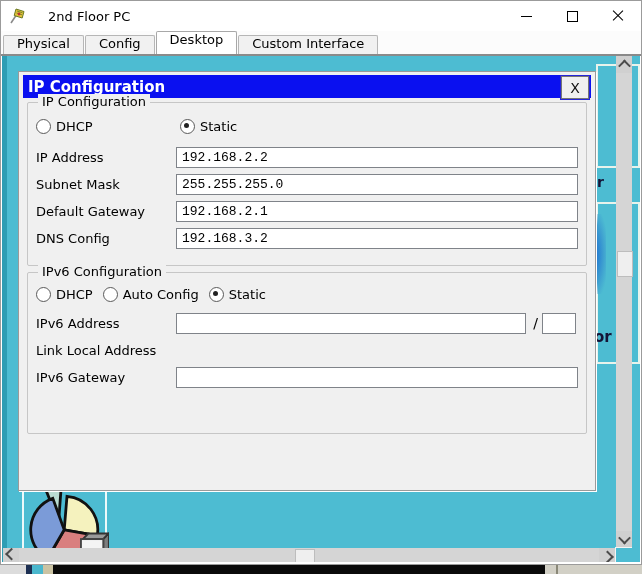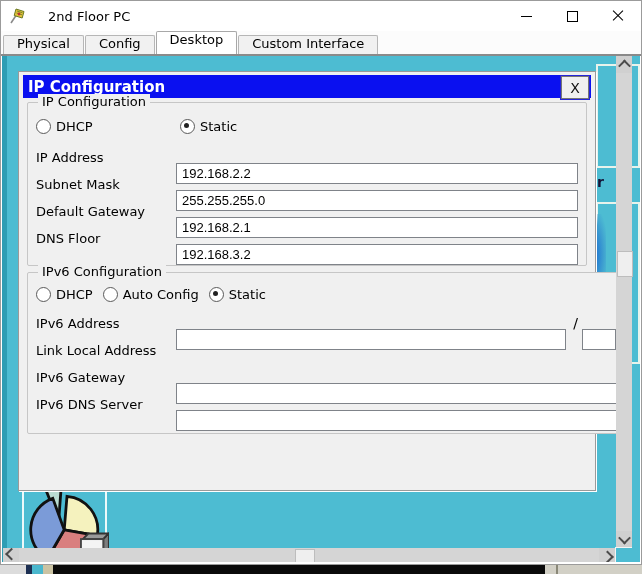--- a/index.html
+++ b/index.html
@@ -36,29 +36,29 @@
   .pie-icon{position:absolute;}
   
   .dialog{position:absolute;left:16px;top:15px;width:576px;height:418px;background:#f0f0f0;border:1px solid #9a9a9a;box-shadow:1px 1px 0 #ffffff;}
   .dlg-header{position:absolute;left:4px;right:4px;top:3px;height:23px;background:#0a10f0;display:flex;align-items:center;}
   .dlg-title{color:#ffffff;font-weight:bold;font-size:15px;padding-left:5px;}
   .dlg-close{position:absolute;right:2px;top:1px;width:26px;height:21px;background:#f0f0f0;border:1px solid #767676;
              outline:1px solid #2525d8;display:flex;align-items:center;justify-content:center;font-size:14px;color:#111;}
   .groupbox{position:absolute;left:8px;width:558px;border:1px solid #c6c6c6;border-radius:2px;background:#f0f0f0;}
   .legend{position:absolute;top:-9px;left:10px;background:#f0f0f0;padding:0 4px;font-size:13px;}
   .g1{top:30px;height:162px;}
-  .g2{top:200px;height:160px;padding-left:40px;}
+  .g2{top:200px;height:160px;}
   .radio-row{position:absolute;left:8px;right:8px;display:flex;align-items:center;}
   .radio{display:inline-flex;align-items:center;margin-right:4px;}
   .radio .circ{width:13px;height:13px;border:1px solid #5a5a5a;border-radius:50%;background:#ffffff;margin-right:5px;position:relative;flex:none;}
   .radio.selected .circ::after{content:"";position:absolute;left:3px;top:3px;width:5px;height:5px;border-radius:50%;background:#222;}
   .frow{position:absolute;left:8px;right:8px;height:36px;}
   .frow .flabel{position:absolute;left:0;top:3px;font-size:13px;}
-  .frow input{position:absolute;left:140px;right:0;top:16px;height:19px;border:1px solid #7f8389;background:#ffffff;
-              font-family:Liberation Sans, sans-serif;font-size:13px;padding:0 0 0 5px;margin:0;}
+  .frow input{position:absolute;left:140px;right:0;top:0;height:19px;border:1px solid #7f8389;background:#ffffff;
+              font-family:Liberation Mono, monospace;font-size:13px;padding:0 0 0 5px;margin:0;}
   .frow .slash{position:absolute;right:40px;top:2px;font-size:14px;}
   .frow input.main6{right:52px;}
   .frow input.prefix{left:auto;right:2px;width:27px;}
   
   .vscroll{position:absolute;top:0;right:8px;bottom:14px;width:16px;background:#d5d5d5;z-index:6;}
   .vs-btn{position:absolute;left:0;width:16px;height:17px;background:#d0d0d0;display:flex;align-items:center;justify-content:center;}
   .vs-up{top:0;} .vs-down{bottom:0;}
   .vs-thumb{position:absolute;left:1px;width:14px;top:195px;height:24px;background:#efefef;border:1px solid #bdbdbd;}
   .hscroll{position:absolute;left:1px;right:25px;bottom:0;height:14px;background:#d5d5d5;z-index:6;}
   .hs-btn{position:absolute;top:0;width:16px;height:14px;background:#d0d0d0;display:flex;align-items:center;justify-content:center;}
@@ -167,21 +167,21 @@
         </div>
         <div class="frow" style="top:71px;">
           <span class="flabel">Subnet Mask</span>
           <input value="255.255.255.0" style="">
         </div>
         <div class="frow" style="top:98px;">
           <span class="flabel">Default Gateway</span>
           <input value="192.168.2.1" style="">
         </div>
         <div class="frow" style="top:125px;">
-          <span class="flabel">DNS Floor</span>
+          <span class="flabel">DNS Config</span>
           <input value="192.168.3.2" style="">
         </div>
       </div>
 
       <div class="groupbox g2">
         <span class="legend">IPv6 Configuration</span>
         <div class="radio-row" style="top:14px;">
           <span class="radio" style="margin-right:10px;">
             <span class="circ"></span>
             <span>DHCP</span>
@@ -199,24 +199,20 @@
           <span class="flabel">IPv6 Address</span>
           <input class="main6" value="" style="">
           <span class="slash">/</span>
           <input class="prefix" value="" style="">
         </div>
         <div class="frow" style="top:67px;">
           <span class="flabel">Link Local Address</span>
         </div>
         <div class="frow" style="top:94px;">
           <span class="flabel">IPv6 Gateway</span>
-          <input value="" style="">
-        </div>
-        <div class="frow" style="top:121px;">
-          <span class="flabel">IPv6 DNS Server</span>
           <input value="" style="">
         </div>
       </div>
     </div>
 
     <div class="vscroll">
       <div class="vs-btn vs-up">
           <span class="chev up"></span>
         </div>
       <div class="vs-thumb"></div>

